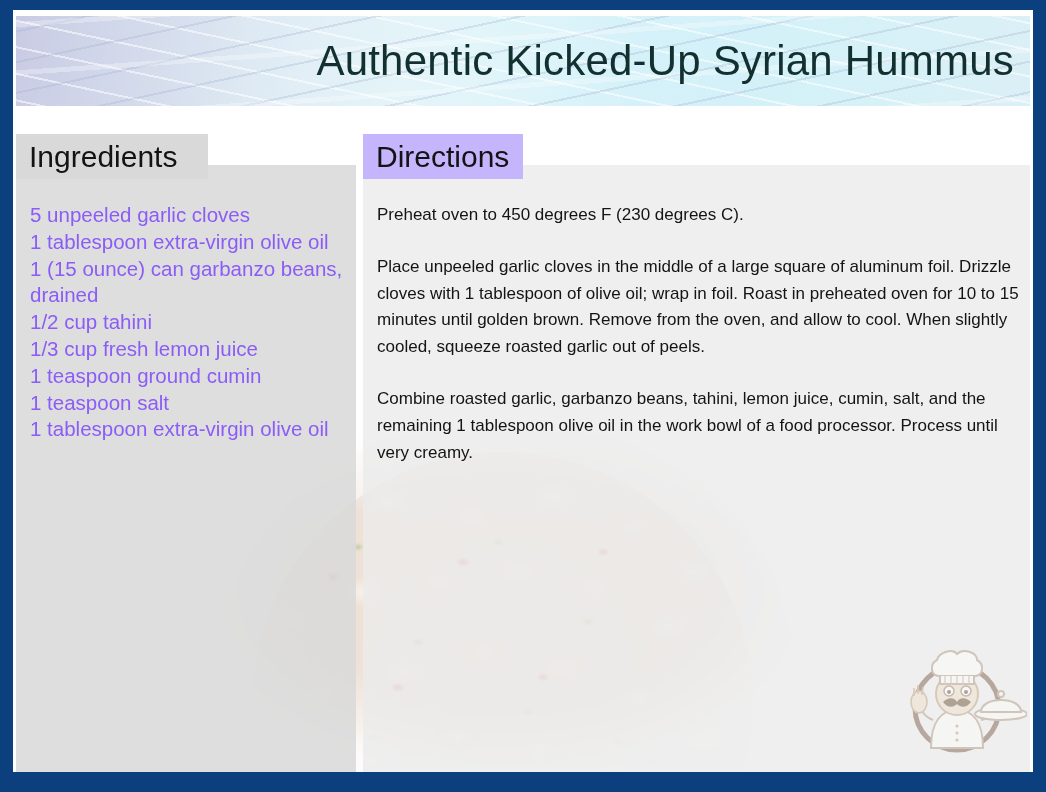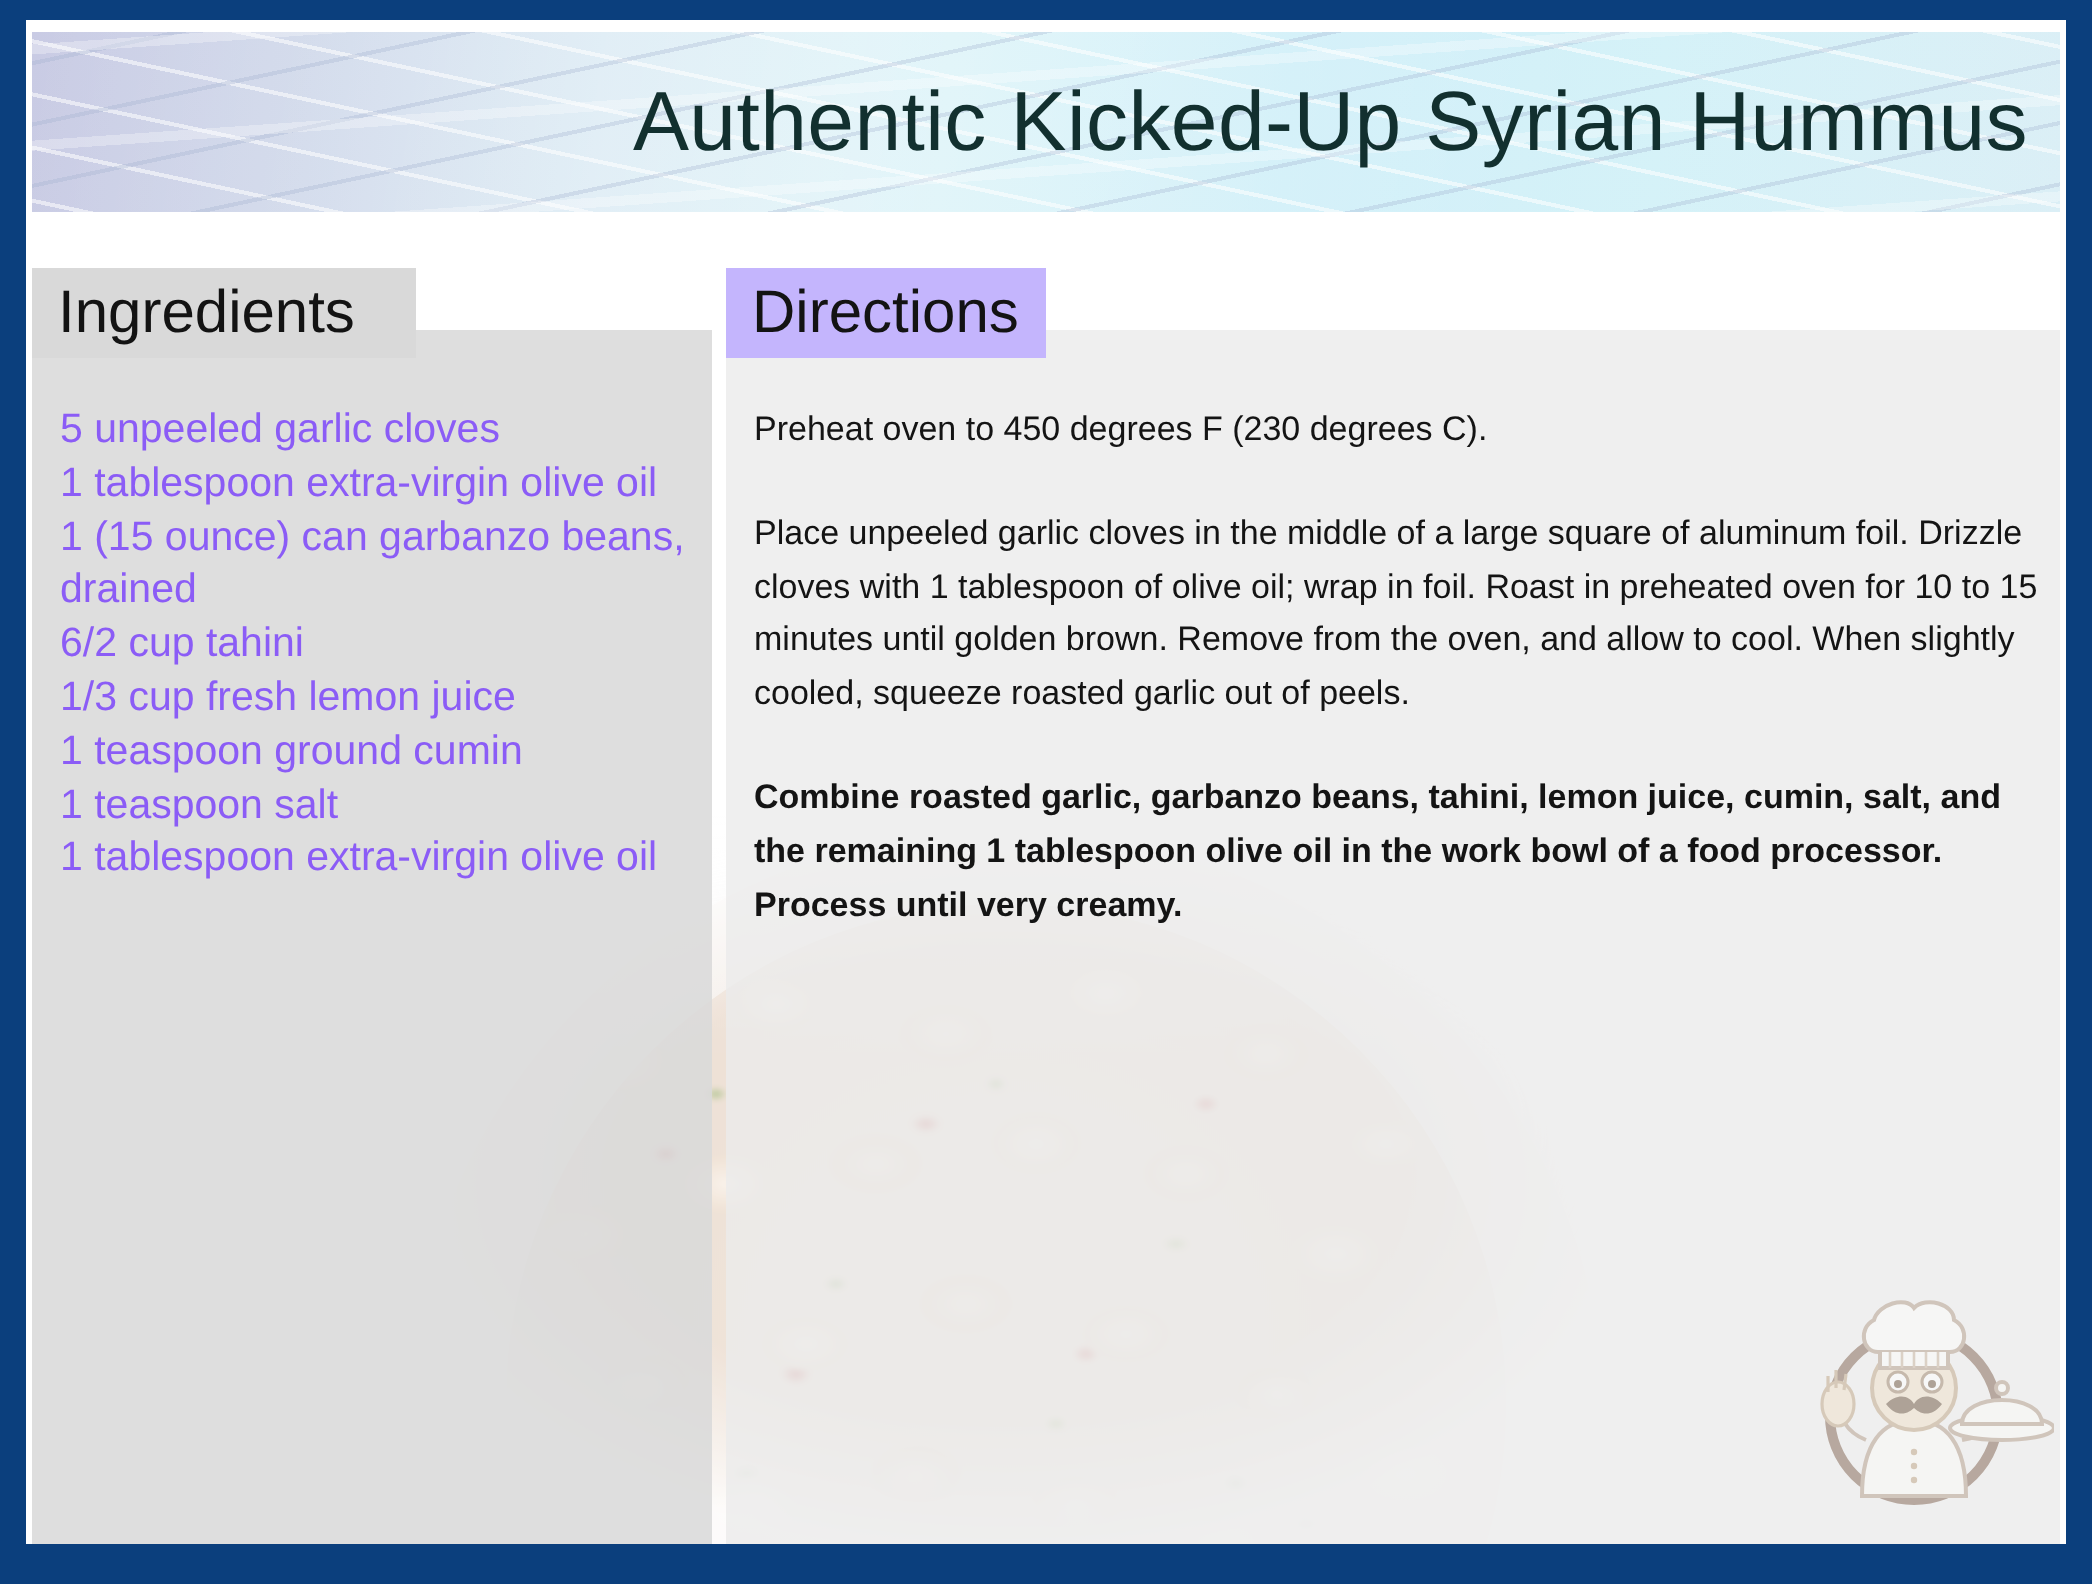--- a/index.html
+++ b/index.html
@@ -269,21 +269,21 @@
     left: 364px;
     top: 192px;
     width: 650px;
     font-size: 17px;
     line-height: 26.8px;
     color: #141414;
   }
   .directions-body p {
     margin: 0 0 25px 0;
   }
-  .directions-body p:last-child { margin-bottom: 0; font-weight: bold; }
+  .directions-body p:last-child { margin-bottom: 0; }
 
   
   .chef-logo {
     position: absolute;
     right: 6px;
     bottom: 6px;
     width: 130px;
     height: 130px;
     opacity: 0.55;
     pointer-events: none;
@@ -318,21 +318,21 @@
       <span class="tab-label">Ingredients</span>
     </div>
     <div class="tab tab-directions">
       <span class="tab-label">Directions</span>
     </div>
 
     <div class="ingredients-list">
       <div class="ing-item">5 unpeeled garlic cloves</div>
       <div class="ing-item">1 tablespoon extra-virgin olive oil</div>
       <div class="ing-item">1 (15 ounce) can garbanzo beans, drained</div>
-      <div class="ing-item">6/2 cup tahini</div>
+      <div class="ing-item">1/2 cup tahini</div>
       <div class="ing-item">1/3 cup fresh lemon juice</div>
       <div class="ing-item">1 teaspoon ground cumin</div>
       <div class="ing-item">1 teaspoon salt</div>
       <div class="ing-item">1 tablespoon extra-virgin olive oil</div>
     </div>
 
     <div class="directions-body">
       <p>Preheat oven to 450 degrees F (230 degrees C).</p>
       <p>Place unpeeled garlic cloves in the middle of a large square of aluminum foil. Drizzle cloves with 1 tablespoon of olive oil; wrap in foil. Roast in preheated oven for 10 to 15 minutes until golden brown. Remove from the oven, and allow to cool. When slightly cooled, squeeze roasted garlic out of peels.</p>
       <p>Combine roasted garlic, garbanzo beans, tahini, lemon juice, cumin, salt, and the remaining 1 tablespoon olive oil in the work bowl of a food processor. Process until very creamy.</p>

